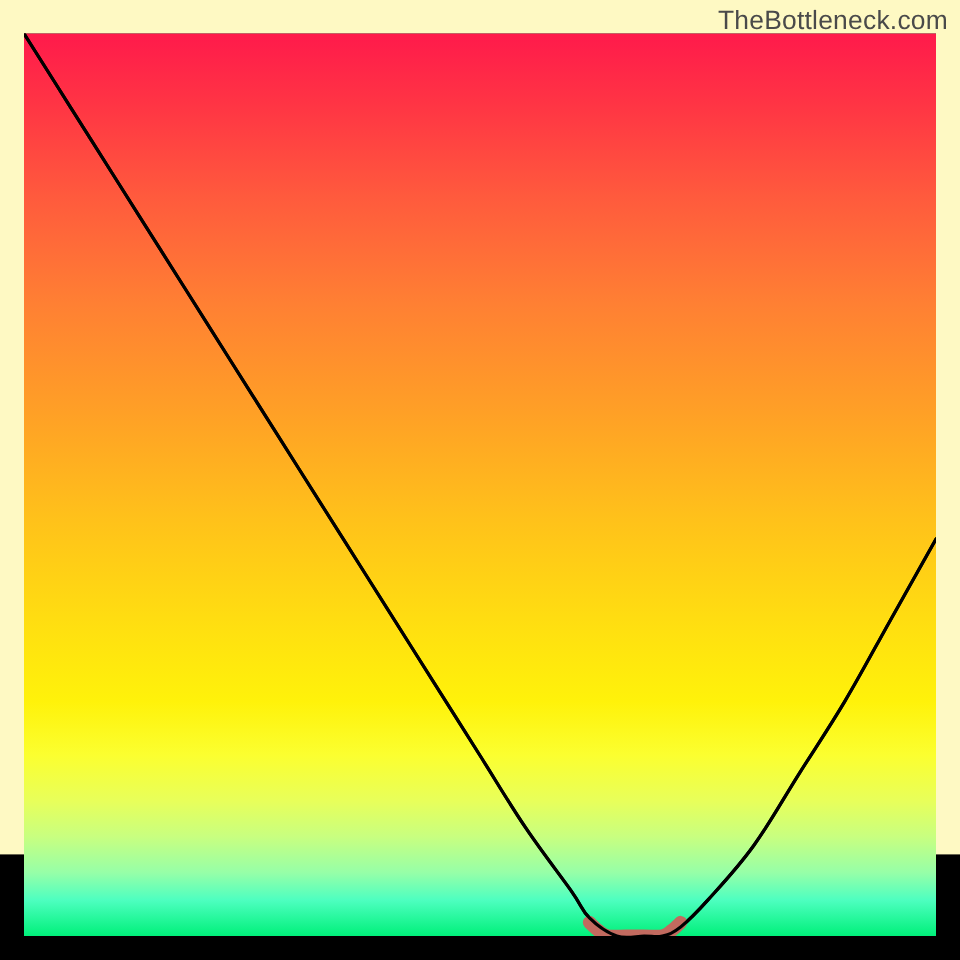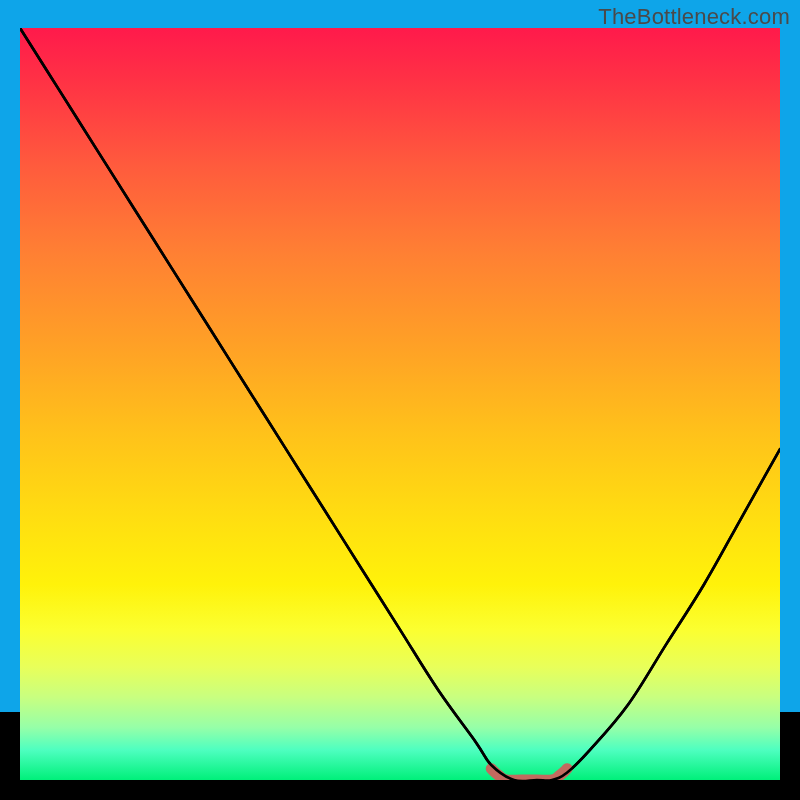--- a/index.html
+++ b/index.html
@@ -8,21 +8,21 @@
     width: 800px;
     height: 800px;
     background: #000;
     font-family: Arial, Helvetica, sans-serif;
     overflow: hidden;
   }
   .frame {
     position: relative;
     width: 800px;
     height: 712px;
-    background: #0ea5e9;
+    background: #fef9c3;
   }
   .watermark {
     position: absolute;
     top: 4px;
     right: 10px;
     color: #4a4a4a;
     font-size: 22px;
     font-weight: 500;
     letter-spacing: 0.2px;
     z-index: 30;

